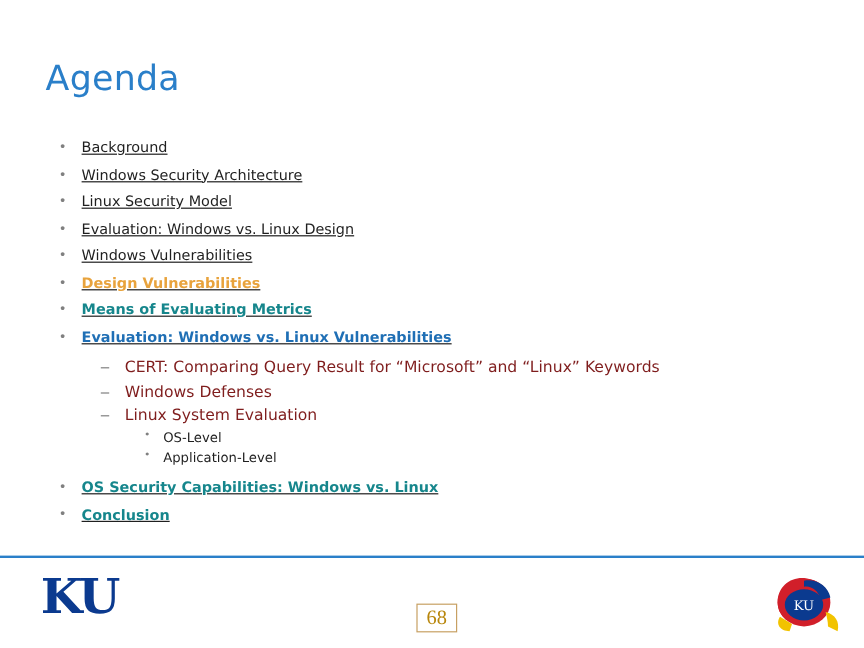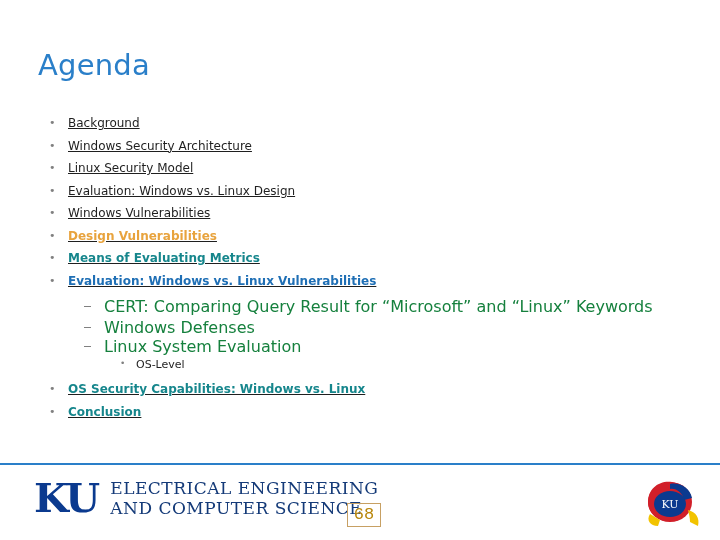--- a/index.html
+++ b/index.html
@@ -70,23 +70,23 @@
   
   li.orange > .btxt { color: #E8A33D; font-weight: bold; }
   li.teal > .btxt { color: #16868C; font-weight: bold; }
   li.bluebold > .btxt { color: #1F6FB5; font-weight: bold; }
 
   
   ul.l2 { margin-top: 2px; margin-bottom: 2px; }
   li.lvl2 {
     position: relative;
     padding-left: 66px;
-    font-size: 16px;
+    font-size: 13px;
     line-height: 19px;
-    color: #15803d;
+    color: #7f1d1d;
   }
   li.lvl2::before {
     content: "";
     position: absolute;
     left: 46px;
     top: 9px;
     width: 7px;
     height: 1px;
     background: #808080;
   }
@@ -153,21 +153,21 @@
   .pagenum {
     position: absolute;
     left: 347px;
     top: 503px;
     width: 34px;
     height: 24px;
     box-sizing: border-box;
     border: 1px solid #c7a063;
     color: #b8860b;
     font-size: 17px;
-    font-family: Liberation Mono, monospace;
+    font-family: Liberation Serif, serif;
     text-align: center;
     line-height: 22px;
   }
 
   
   .jayhawk {
     position: absolute;
     left: 640px;
     top: 474px;
     width: 64px;
@@ -230,44 +230,43 @@
           <span class="btxt">Windows Defenses</span>
         </li>
         <li class="lvl2">
           <span class="btxt">Linux System Evaluation</span>
         </li>
 
         <ul class="l3">
           <li class="lvl3">
             <span class="btxt">OS-Level</span>
           </li>
+          <li class="lvl3">
+            <span class="btxt">Application-Level</span>
+          </li>
         </ul>
       </ul>
 
       <li class="sp-small"></li>
 
       <li class="lvl1 teal">
         <span class="btxt">OS Security Capabilities: Windows vs. Linux</span>
       </li>
 
       <li class="lvl1 teal">
         <span class="btxt">Conclusion</span>
       </li>
 
     </ul>
   </div>
 
   <div class="footer-line"></div>
 
   <div class="ku-logo">
     <div class="ku-mark">KU</div>
-    <div class="ku-text">
-      <span class="l">ELECTRICAL ENGINEERING</span>
-      <span class="l">AND COMPUTER SCIENCE</span>
-    </div>
   </div>
 
   <div class="pagenum">68</div>
 
   <div class="jayhawk">
     <svg width="64" height="60" viewBox="0 0 64 60" xmlns="http://www.w3.org/2000/svg">
       <ellipse cx="30" cy="28" rx="22" ry="20" fill="#D11F2A"></ellipse>
       <path d="M8 28 C8 14 20 6 32 8 C44 10 52 18 50 28 C48 38 38 46 28 46 C16 46 8 38 8 28 Z" fill="#D11F2A"></path>
       <path d="M30 10 C40 8 50 14 52 24 L44 26 C42 18 36 14 30 15 Z" fill="#0b3a8f"></path>
       <ellipse cx="30" cy="30" rx="16" ry="13" fill="#0b3a8f"></ellipse>

